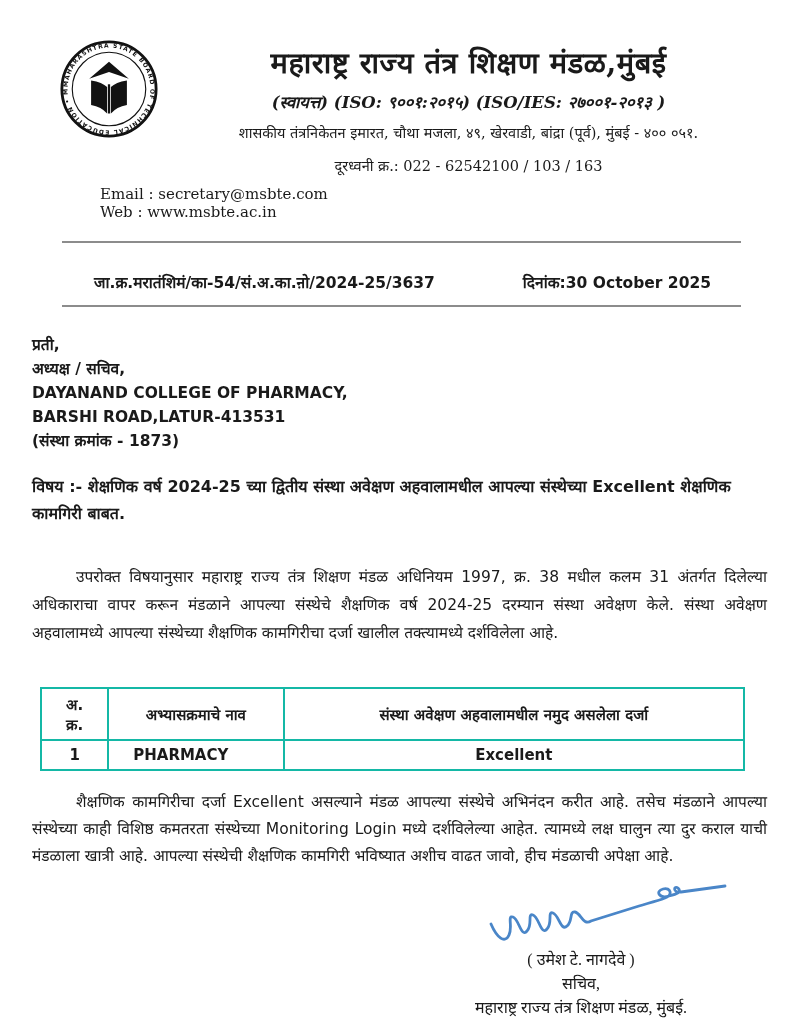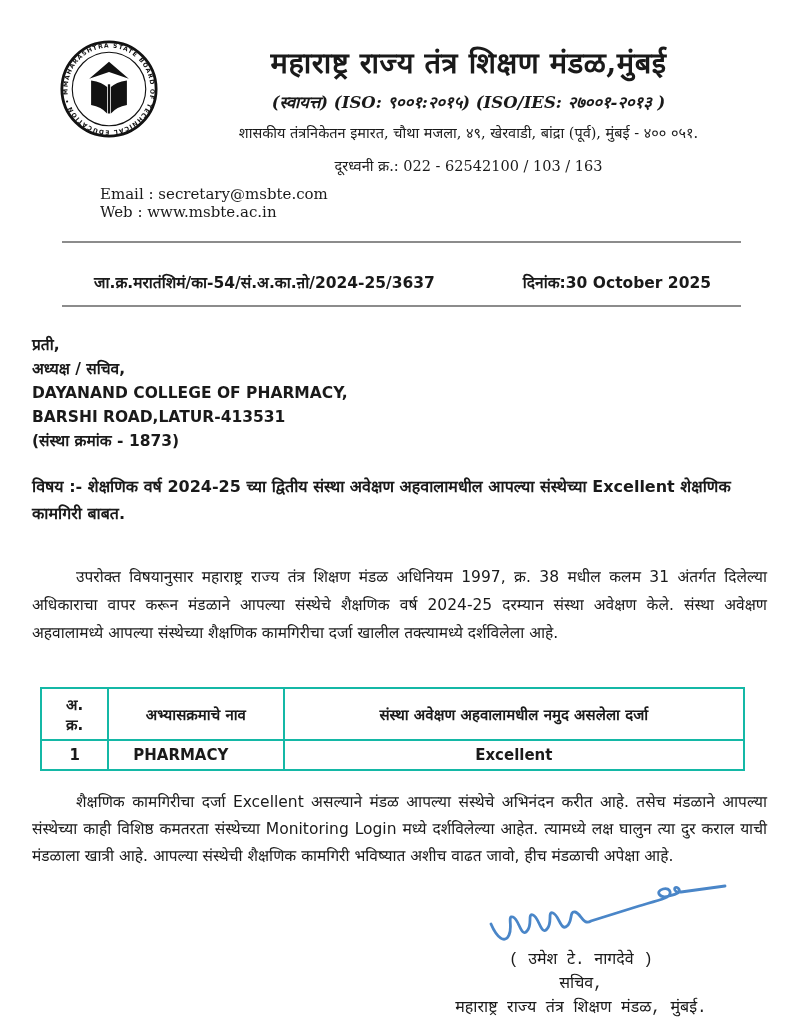--- a/index.html
+++ b/index.html
@@ -88,21 +88,21 @@
   .col-course{ width: 25%; }
   td.col-course { text-align: left; font-weight: 700; border-radius: 15px; }
   td.col-sr { font-weight: 700; }
   .col-grade { width: 66%; text-align: center; }
   td.col-grade { font-weight: 700; }
   
   .sign-block {
     width: 340px;
     margin: 14px 48px 0 auto;
     text-align: center;
-    font-family: Liberation Mono, monospace;
+    font-family: Liberation Serif, serif;
     font-size: 16px;
     line-height: 24px;
   }
   .scribble { display: block; margin: 0 0 2px 70px; }
   
   .copies {
     margin: 34px 30px 0 30px;
     font-size: 16px;
     line-height: 27px;
     font-family: "DejaVu Serif", "DejaVu Sans", serif;

